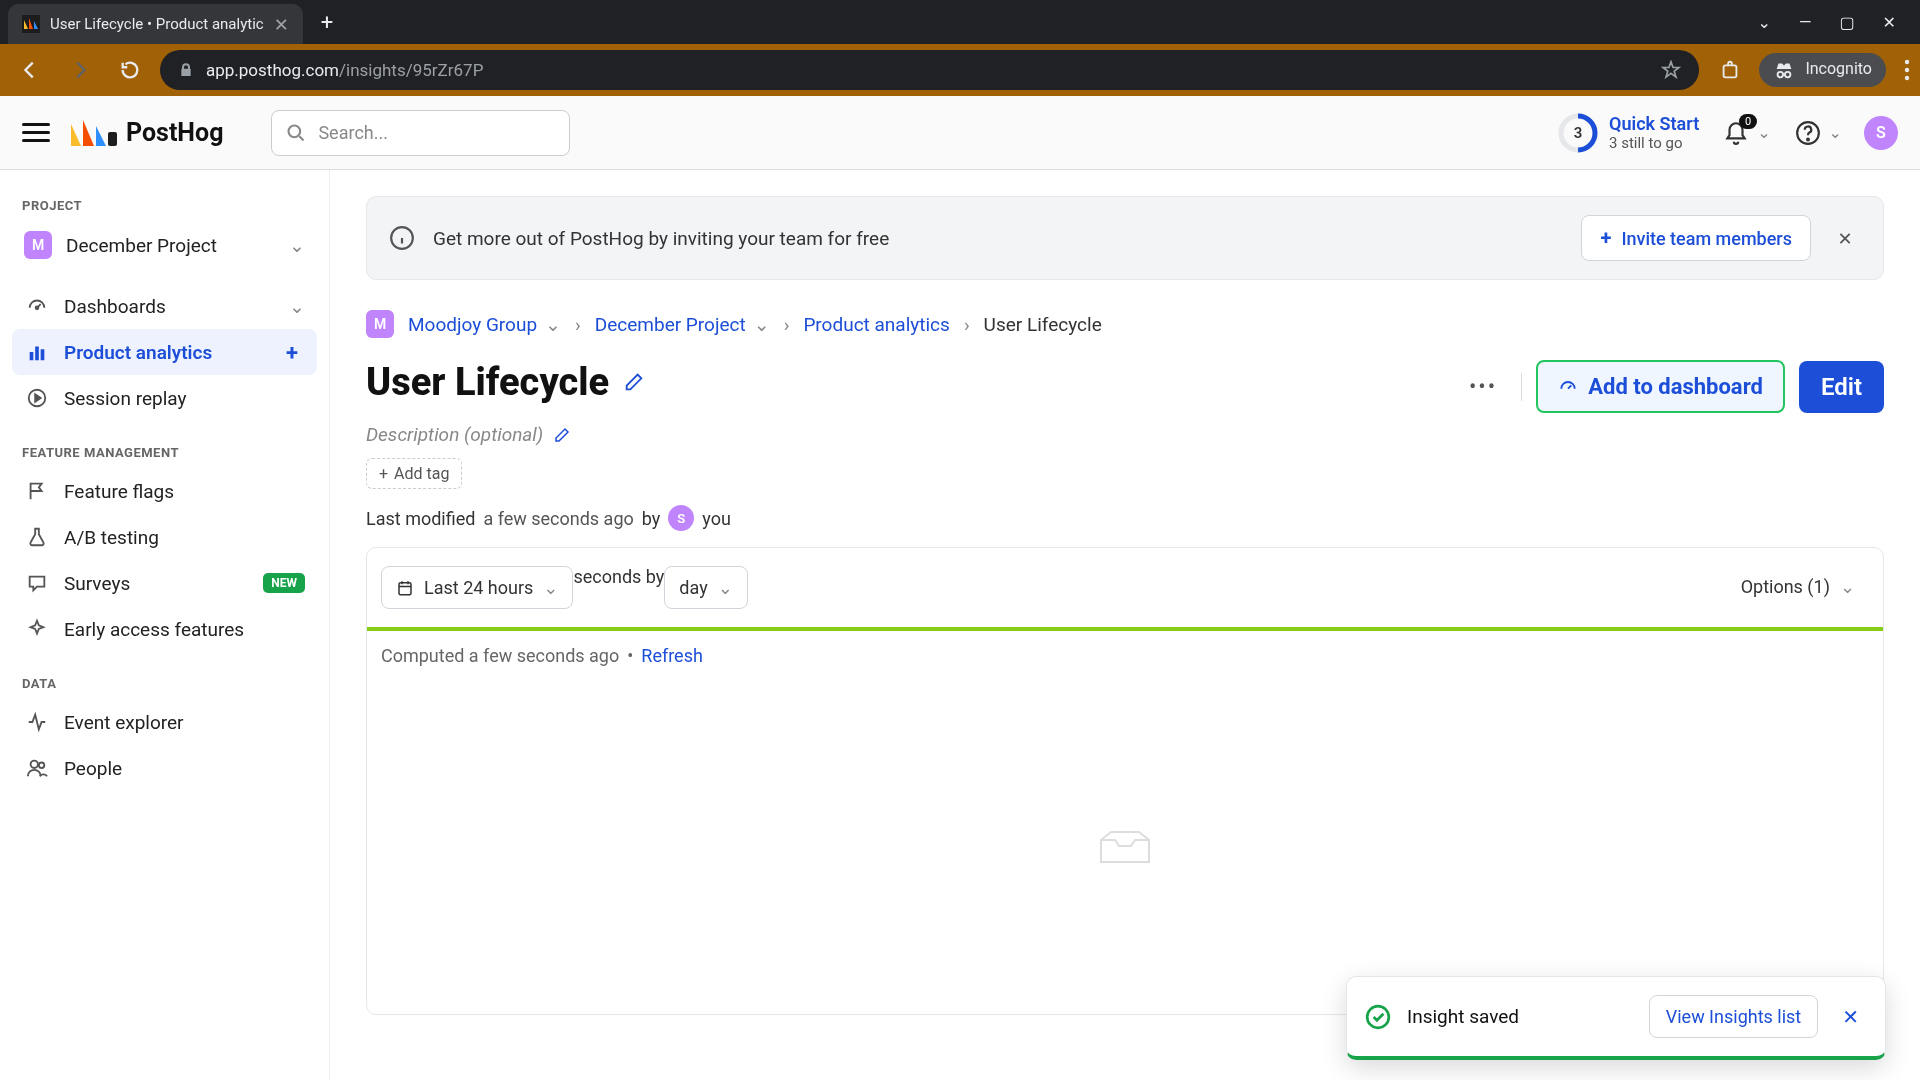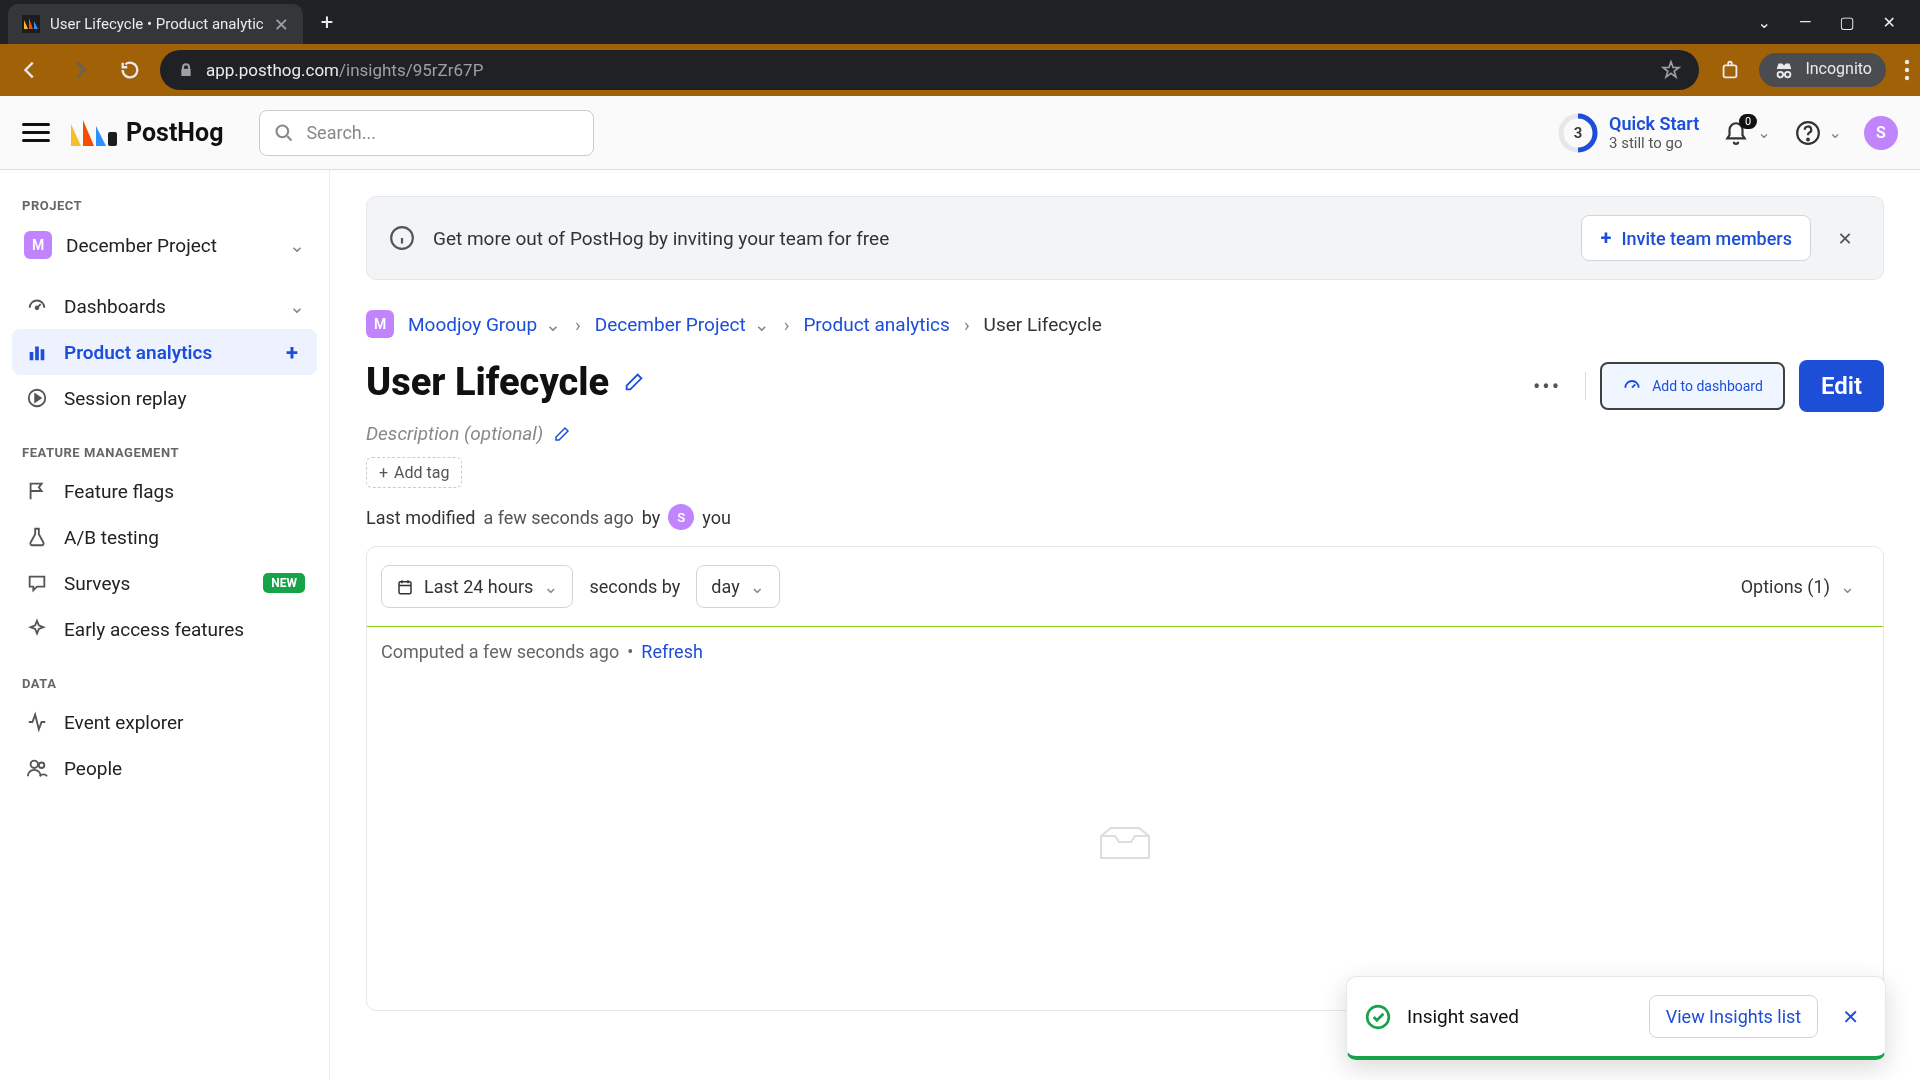--- a/index.html
+++ b/index.html
@@ -23,21 +23,21 @@
 .addr-right { display: flex; align-items: center; gap: 18px; margin-left: 10px; color: #e8eaed; }
 .incognito-pill { display: flex; align-items: flex-start; gap: 10px; background: #4b4c4f; border-radius: 24px; padding: 6px 14px; font-size: 16px; }
 
 
 .app { background: #fff; height: calc(1080px - 96px); display: flex; flex-direction: column; }
 .app-header { height: 74px; border-bottom: 1px solid #ddd; display: flex; align-items: center; padding: 0 22px; gap: 20px; background: #fafafa; }
 .hamburger { width: 28px; height: 28px; display: flex; flex-direction: column; justify-content: center; gap: 5px; cursor: pointer; }
 .hamburger span { height: 3px; background: #111; border-radius: 2px; }
 .logo { display: flex; align-items: center; gap: 8px; font-size: 25px; font-weight: 700; color: #111; }
 .logo-mark { display: inline-flex; }
-.search-box { margin-left: 16px; width: 335px; height: 46px; border: 1px solid #ccc; background: #fff; border-radius: 8px; display: flex; align-items: center; padding: 0 14px; gap: 12px; color: #888; font-size: 18px; }
+.search-box { margin-left: 28px; width: 299px; height: 46px; border: 1px solid #ccc; background: #fff; border-radius: 8px; display: flex; align-items: center; padding: 0 14px; gap: 12px; color: #888; font-size: 18px; }
 .header-right { margin-left: auto; display: flex; align-items: center; gap: 22px; }
 .quick-start { display: flex; align-items: center; gap: 10px; color: #1d4ed8; }
 .qs-ring { position: relative; width: 42px; height: 42px; }
 .qs-txt { display: flex; flex-direction: column; line-height: 1.2; }
 .qs-title { font-weight: 600; font-size: 18px; }
 .qs-sub { font-size: 15px; color: #555; }
 .bell-wrap { position: relative; }
 .bell-badge { position: absolute; top: -4px; right: -6px; background: #111; color: #fff; border-radius: 10px; font-size: 11px; padding: 1px 6px; }
 .icon-btn { width: 30px; height: 30px; display: flex; align-items: center; justify-content: center; cursor: pointer; color: #333; }
 .avatar { width: 34px; height: 34px; border-radius: 50%; background: #c084fc; color: #fff; display: flex; align-items: center; justify-content: center; font-weight: 600; font-size: 16px; }
@@ -68,31 +68,31 @@
 .breadcrumb a { color: #1d4ed8; text-decoration: none; display: flex; align-items: center; gap: 8px; }
 .bc-sep { color: #888; }
 .bc-proj-badge { width: 28px; height: 28px; border-radius: 6px; background: #c084fc; color: #fff; display: flex; align-items: center; justify-content: center; font-weight: 600; font-size: 14px; }
 .bc-last { color: #333; }
 
 .title-row { display: flex; align-items: flex-start; gap: 12px; margin-bottom: 10px; }
 .page-title { font-size: 38px; font-weight: 800; color: #111; display: flex; align-items: center; gap: 14px; }
 .title-actions { margin-left: auto; display: flex; align-items: center; gap: 14px; }
 .more-btn { color: #555; font-size: 22px; letter-spacing: 2px; padding: 6px 10px; cursor: pointer; }
 .divider-vert { width: 1px; height: 28px; background: #ddd; }
-.add-dash-btn { border: 2px solid #404040; color: #1d4ed8; background: #eff6ff; padding: 12px 20px; border-radius: 8px; font-size: 14px; font-weight: 400; display: flex; align-items: center; gap: 10px; cursor: pointer; }
+.add-dash-btn { border: 2px solid #22c55e; color: #1d4ed8; background: #eff6ff; padding: 12px 20px; border-radius: 8px; font-size: 22px; font-weight: 700; display: flex; align-items: center; gap: 10px; cursor: pointer; }
 .edit-btn { background: #1d4ed8; color: #fff; padding: 12px 22px; border-radius: 8px; font-size: 24px; font-weight: 600; cursor: pointer; border: none; }
 
 .desc-row { font-size: 19px; color: #888; font-style: italic; display: flex; align-items: center; gap: 10px; margin-bottom: 12px; }
 .tag-row { margin-bottom: 16px; }
 .add-tag-btn { border: 1px dashed #ccc; border-radius: 6px; padding: 5px 12px; font-size: 16px; color: #555; display: inline-flex; align-items: center; gap: 6px; cursor: pointer; background: #fff; }
 .modified-row { font-size: 18px; color: #333; display: flex; align-items: center; gap: 8px; margin-bottom: 16px; }
 .modified-row .avatar-sm { width: 26px; height: 26px; border-radius: 50%; background: #c084fc; color: #fff; display: flex; align-items: center; justify-content: center; font-size: 13px; font-weight: 600; }
 
 .chart-card { border: 1px solid #e5e7eb; border-radius: 10px; }
-.chart-toolbar { padding: 18px 14px; display: flex; align-items: center; gap: 16px; border-bottom: 1px solid #84cc16; }
+.chart-toolbar { padding: 18px 14px; display: flex; align-items: flex-start; border-bottom: 4px solid #84cc16; }
 .dd-btn { border: 1px solid #d1d5db; border-radius: 8px; padding: 10px 14px; display: flex; align-items: center; gap: 10px; font-size: 18px; color: #333; cursor: pointer; background: #fff; }
 .plain-txt { font-size: 18px; color: #333; }
 .options-btn { margin-left: auto; }
 .computed-row { padding: 14px 14px 8px; font-size: 18px; color: #666; display: flex; align-items: center; gap: 8px; }
 .computed-row a { color: #1d4ed8; text-decoration: none; }
 .chart-area { height: 340px; display: flex; align-items: center; justify-content: center; }
 .empty-box { color: #ddd; }
 
 
 .toast { position: fixed; right: 34px; bottom: 20px; background: #fff; border: 1px solid #e5e7eb; border-bottom: 4px solid #16a34a; border-radius: 10px; box-shadow: 0 8px 26px rgba(0,0,0,0.15); padding: 18px 18px; display: flex; align-items: center; gap: 16px; min-width: 540px; }

